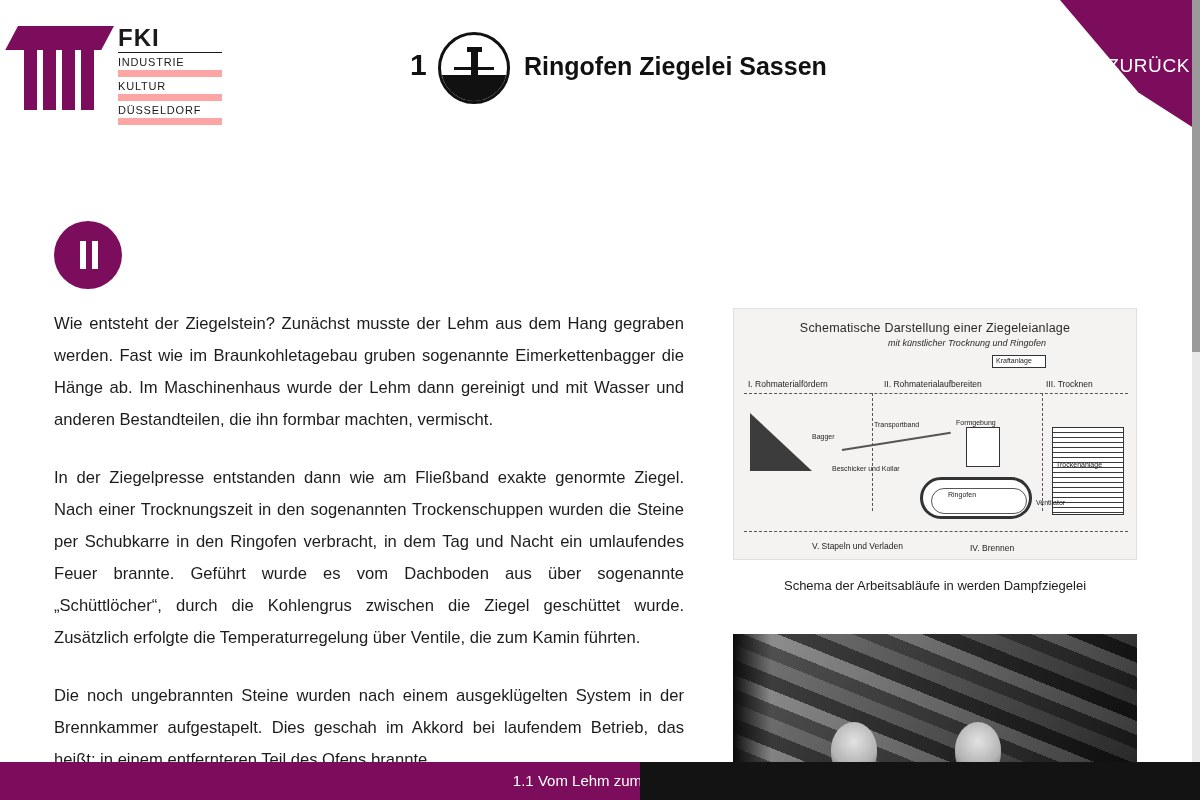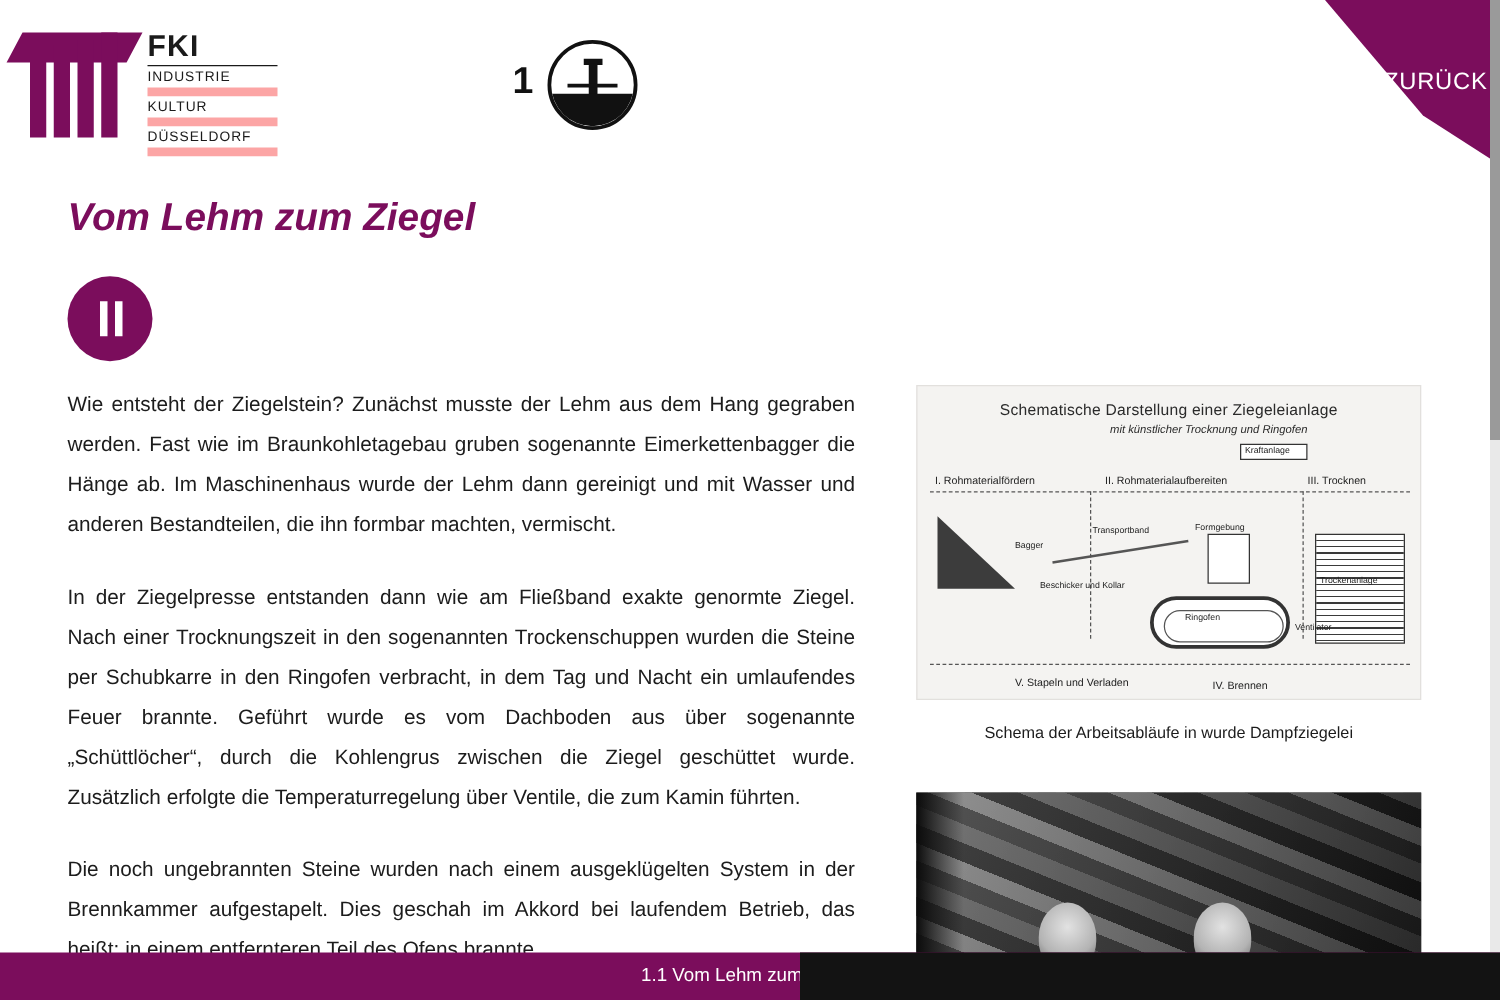--- a/index.html
+++ b/index.html
@@ -389,28 +389,28 @@
 
     <div class="station-no">1</div>
 
     <div class="station-badge">
       <div class="chimney-top"></div>
       <div class="chimney"></div>
       <div class="roof"></div>
       <div class="ground"></div>
     </div>
 
+    <div class="station-title">Ringofen Ziegelei Sassen</div>
 
     <div class="back-flag">
       <div class="shape"></div>
       <div class="label">ZURÜCK</div>
     </div>
   </div>
 
-  <div class="page-title">Vom Lehm zum Ziegel</div>
 
   <div class="pause-btn">
     <div class="bar l"></div>
     <div class="bar r"></div>
   </div>
 
   <div class="body-text">
     <p>Wie entsteht der Ziegelstein? Zunächst musste der Lehm aus dem Hang gegraben werden. Fast wie im Braunkohletagebau gruben sogenannte Eimerkettenbagger die Hänge ab. Im Maschinenhaus wurde der Lehm dann gereinigt und mit Wasser und anderen Bestandteilen, die ihn formbar machten, vermischt.</p>
     <p>In der Ziegelpresse entstanden dann wie am Fließband exakte genormte Ziegel. Nach einer Trocknungszeit in den sogenannten Trockenschuppen wurden die Steine per Schubkarre in den Ringofen verbracht, in dem Tag und Nacht ein umlaufendes Feuer brannte. Geführt wurde es vom Dachboden aus über sogenannte „Schüttlöcher“, durch die Kohlengrus zwischen die Ziegel geschüttet wurde. Zusätzlich erfolgte die Temperaturregelung über Ventile, die zum Kamin führten.</p>
     <p>Die noch ungebrannten Steine wurden nach einem ausgeklügelten System in der Brennkammer aufgestapelt. Dies geschah im Akkord bei laufendem Betrieb, das heißt: in einem entfernteren Teil des Ofens brannte</p>
@@ -450,21 +450,21 @@
     <div class="fig1-ring">
       <div class="fig1-ring-inner"></div>
     </div>
     <div class="fig1-lbl" style="left:214px; top:182px;">Ringofen</div>
 
     <div class="fig1-hatch"></div>
     <div class="fig1-lbl" style="left:322px; top:152px;">Trockenanlage</div>
     <div class="fig1-lbl" style="left:302px; top:190px;">Ventilator</div>
   </div>
 
-  <div class="caption">Schema der Arbeitsabläufe in wurde Dampfziegelei</div>
+  <div class="caption">Schema der Arbeitsabläufe in werden Dampfziegelei</div>
 
   <div class="figure-2">
     <div class="photo-bg"></div>
     <div class="photo-dark"></div>
     <div class="photo-face f1"></div>
     <div class="photo-face f2"></div>
   </div>
 
   <div class="scrollbar-track">
     <div class="scrollbar-thumb"></div>

